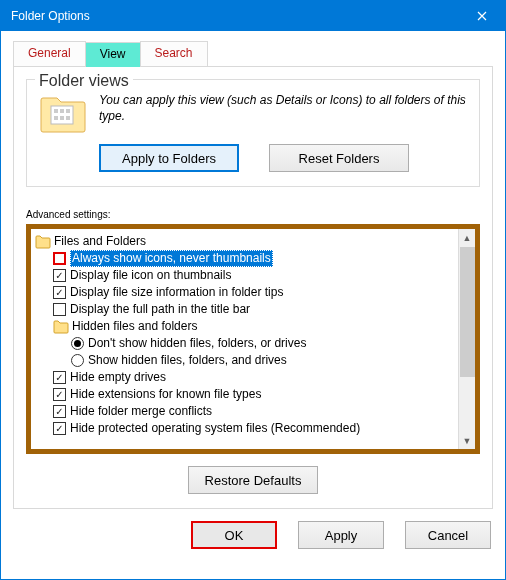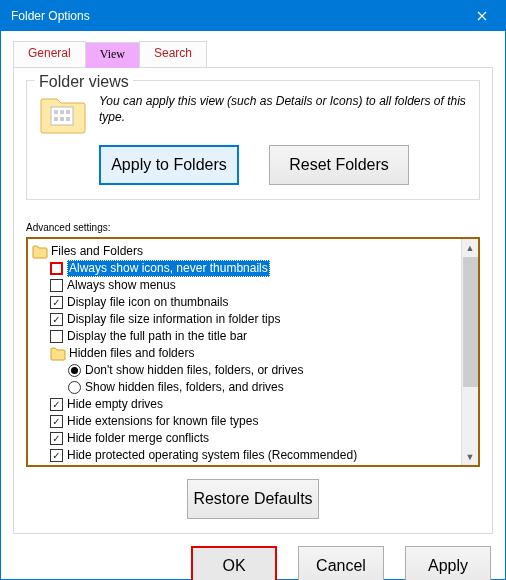--- a/index.html
+++ b/index.html
@@ -3,33 +3,33 @@
 <meta charset="utf-8">
 <style>
   * { box-sizing: border-box; margin: 0; padding: 0; }
   body { font-family: "Segoe UI", Tahoma, sans-serif; font-size: 12px; color: #000; background: #fff; }
   .window { width: 506px; height: 580px; border: 1px solid #0078d7; display: flex; flex-direction: column; }
   .titlebar { height: 30px; background: #0078d7; color: #ffffff; display: flex; align-items: center; padding-left: 10px; font-size: 12px; }
   .titlebar .title { flex: 1; }
   .close-btn { width: 46px; height: 30px; display: flex; align-items: center; justify-content: center; color: #fff; font-size: 14px; cursor: pointer; }
   .tabs { display: flex; padding: 10px 12px 0 12px; }
   .tab { padding: 4px 14px 5px 14px; border: 1px solid #d9d9d9; border-bottom: none; background: #fff; color: #000; position: relative; margin-right: -1px; cursor: pointer; }
-  .tab.active { background: #f0abfc; z-index: 2; border-color: #d9d9d9; top: 1px; padding-bottom: 6px; font-family: Liberation Serif, serif; }
+  .tab.active { background: #5eead4; z-index: 2; border-color: #d9d9d9; top: 1px; padding-bottom: 6px; }
   .tab.inactive { color: #b91c1c; background: #fcfcfc; }
   .panel { margin: 0 12px 12px 12px; border: 1px solid #d9d9d9; padding: 12px 12px 14px 12px; }
   .groupbox { border: 1px solid #dcdcdc; padding: 12px 12px 14px 12px; position: relative; margin-bottom: 22px; }
   .groupbox .legend { position: absolute; top: -8px; left: 8px; background: #fff; padding: 0 4px; font-size: 16px; color: #333; }
   .fv-row { display: flex; gap: 12px; align-items: flex-start; }
   .folder-icon { width: 48px; height: 42px; flex: none; }
   .fv-text { flex: 1; font-size: 12px; line-height: 1.35; font-style: italic; }
   .fv-btns { display: flex; gap: 30px; margin-top: 10px; margin-left: 60px; }
-  .btn { height: 40px; border: 1px solid #adadad; background: linear-gradient(#f5f5f5,#e8e8e8); padding: 0 5px; font-size: 16px; cursor: pointer; min-width: 140px; }
+  .btn { height: 28px; border: 1px solid #adadad; background: linear-gradient(#f5f5f5,#e8e8e8); padding: 0 5px; font-size: 13px; cursor: pointer; min-width: 140px; }
   .btn.blue-outline { border: 2px solid #0078d7; background: #e5f1fb; }
   .adv-label { margin: 0 0 4px 0; font-size: 10px; }
-  .tree { border: 2px solid #a16207; height: 230px; display: flex; background: #fff; }
+  .tree { border: 5px solid #a16207; height: 230px; display: flex; background: #fff; }
   .tree-content { flex: 1; padding: 4px 0 4px 2px; overflow: hidden; }
   .scrollbar { width: 17px; background: #f0f0f0; border-left: 1px solid #dcdcdc; display: flex; flex-direction: column; align-items: center; }
   .scroll-arrow { width: 100%; height: 17px; display: flex; align-items: center; justify-content: center; font-size: 9px; color: #606060; cursor: pointer; }
   .scroll-thumb { width: 15px; flex: none; height: 130px; background: #cdcdcd; margin: 1px; cursor: pointer; }
   .scroll-track { flex: 1; }
   .node { display: flex; align-items: center; height: 17px; line-height: 17px; padding-left: 2px; }
   .node .ficon { width: 16px; height: 14px; margin-right: 3px; flex: none; }
   .node.indent1 { padding-left: 20px; }
   .node.indent2 { padding-left: 38px; }
   .checkbox { width: 13px; height: 13px; border: 1px solid #333; background: #fff; margin-right: 4px; flex: none; display: flex; align-items: center; justify-content: center; font-size: 10px; line-height: 1; color: #222; }
@@ -96,24 +96,20 @@
               <path d="M1 3 L1 12 Q1 13 2 13 L14 13 Q15 13 15 12 L15 4 Q15 3 14 3 L7 3 L5 1 L2 1 Q1 1 1 2 Z" fill="#ffe08a" stroke="#d4a32c"></path>
             </svg>
           <span class="lbl">Files and Folders</span>
         </div>
 
         <div class="node indent1">
           <span class="checkbox red"></span>
           <span class="lbl sel">Always show icons, never thumbnails</span>
         </div>
         <div class="node indent1">
-          <span class="checkbox"></span>
-          <span class="lbl">Always show menus</span>
-        </div>
-        <div class="node indent1">
           <span class="checkbox">✓</span>
           <span class="lbl">Display file icon on thumbnails</span>
         </div>
         <div class="node indent1">
           <span class="checkbox">✓</span>
           <span class="lbl">Display file size information in folder tips</span>
         </div>
         <div class="node indent1">
           <span class="checkbox"></span>
           <span class="lbl">Display the full path in the title bar</span>
@@ -161,16 +157,16 @@
       </div>
     </div>
 
     <div class="restore-row">
       <button class="btn">Restore Defaults</button>
     </div>
   </div>
 
   <div class="bottom-btns">
     <button class="btn primary-outline">OK</button>
+    <button class="btn">Apply</button>
     <button class="btn">Cancel</button>
-    <button class="btn">Apply</button>
   </div>
 </div>
 
 </body></html>

